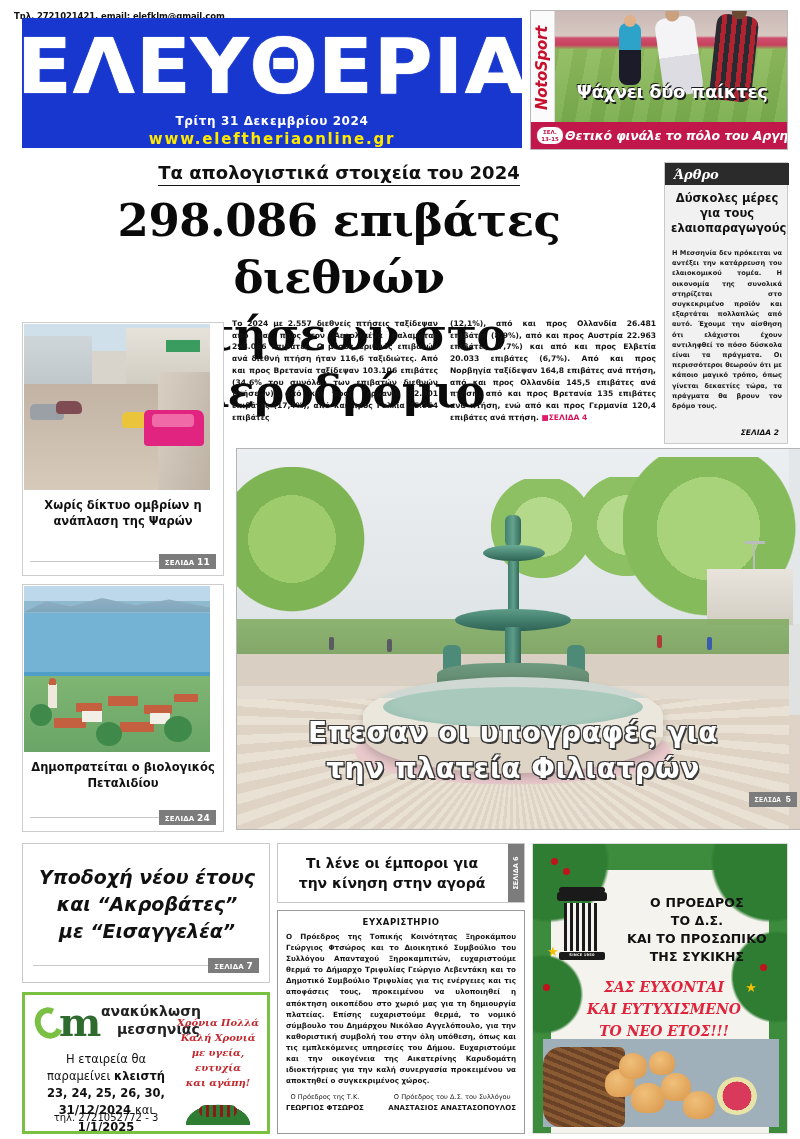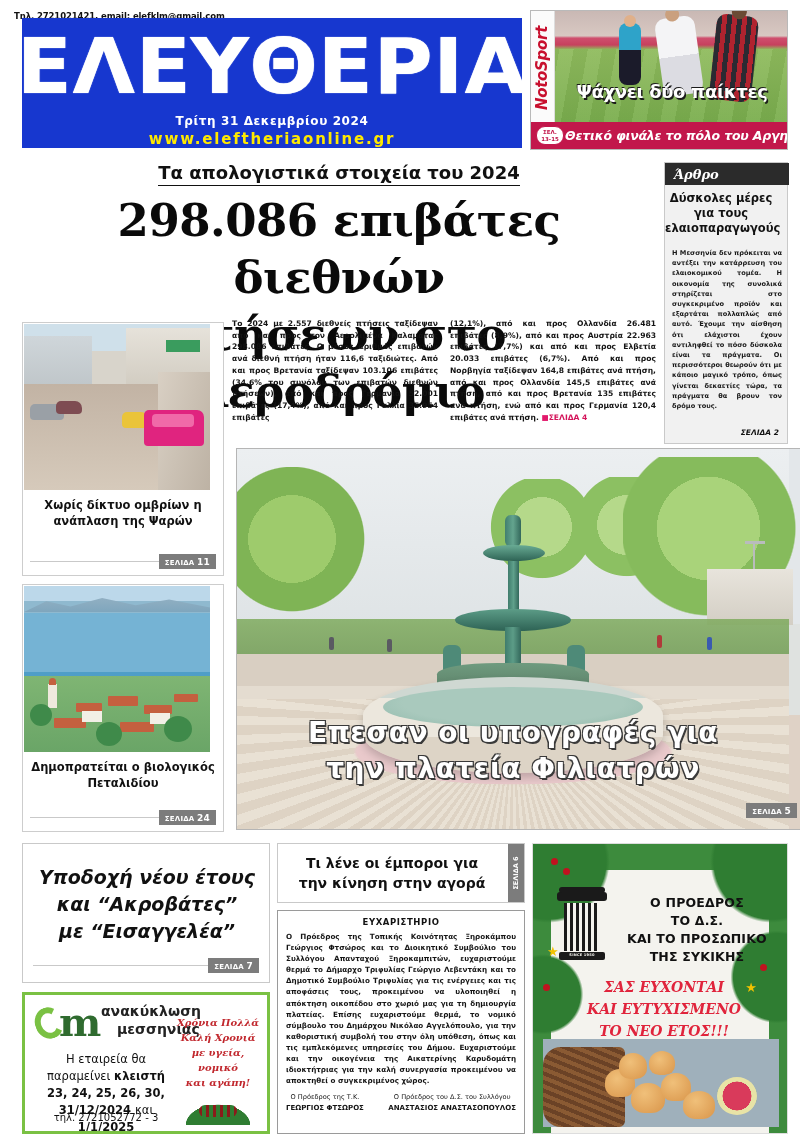--- a/index.html
+++ b/index.html
@@ -142,21 +142,21 @@
     background: #f1f1f1; border: 1px solid #c9c9c9;
   }
   .arthro-tab {
     position: absolute; left: 0; top: 0; width: 124px; height: 22px;
     background: #2b2b2b; color: #fff;
     display: flex; align-items: center; padding-left: 9px;
     font-family: "DejaVu Serif", serif; font-style: italic; font-weight: bold;
     font-size: 13px;
   }
   .arthro-title {
-    position: absolute; left: 0; top: 28px; width: 112px;
+    position: absolute; left: 6px; top: 28px; width: 112px;
     text-align: center; font-size: 11.5px; line-height: 15px;
     font-weight: bold; color: #111;
   }
   .arthro-text {
     position: absolute; left: 7px; top: 85px; width: 110px;
     font-size: 6.6px; line-height: 10.2px; text-align: justify;
     color: #1a1a1a; font-weight: 600;
   }
   .arthro-page {
     position: absolute; right: 8px; bottom: 6px;
@@ -276,21 +276,21 @@
   .bldg-far { position:absolute; right:10px; top:120px; width:86px; height:56px;
     background: linear-gradient(#e8e4dc,#d3cec4); }
   .people { position:absolute; width:5px; height:13px; background:#5a5a62; border-radius:2px; }
 
   .mp-caption {
     position:absolute; left:0; top:266px; width:552px; text-align:center;
     font-size: 28px; line-height: 36px; font-weight: bold; color:#fff;
     text-shadow: 1.5px 1.5px 0 #3a3a3a, -1.2px -1.2px 0 #3a3a3a, 1.2px -1.2px 0 #3a3a3a, -1.2px 1.2px 0 #3a3a3a;
     letter-spacing: 0.5px;
   }
-  .mp-badge { position:absolute; right:6px; bottom:11px; }
+  .mp-badge { position:absolute; right:6px; bottom:22px;font-family:Liberation Mono, monospace; }
 
   
   .box-newyear {
     position:absolute; left:22px; top:843px; width:248px; height:140px;
     border:1px solid #c9c9c9; background:#fff;
   }
   .box-newyear .ny-title {
     position:absolute; left:8px; top:20px; width:232px; text-align:center;
     font-style: italic; font-weight: bold; font-size: 19px; line-height: 27px; color:#111;
   }
@@ -593,21 +593,21 @@
       </div>
       <div><b>23, 24, 25, 26, 30,</b></div>
       <div>
         <b>31/12/2024 </b><span>και </span><b>1/1/2025</b>
       </div>
     </div>
     <div class="rc-phone">τηλ. 2721052772 - 3</div>
     <div class="rc-wishes">
       <div>Χρόνια Πολλά</div>
       <div>Καλή Χρονιά</div>
-      <div>με υγεία, νομικό</div>
+      <div>με υγεία, ευτυχία</div>
       <div>και αγάπη!</div>
     </div>
     <div class="rc-wreath"></div>
   </div>
 
   <div class="ad-xmas">
     <div class="xm-frame"></div>
     <div class="xm-berry" style="left:18px;top:14px;"></div>
     <div class="xm-berry" style="left:30px;top:24px;"></div>
     <div class="xm-berry" style="right:20px;top:120px;"></div>

